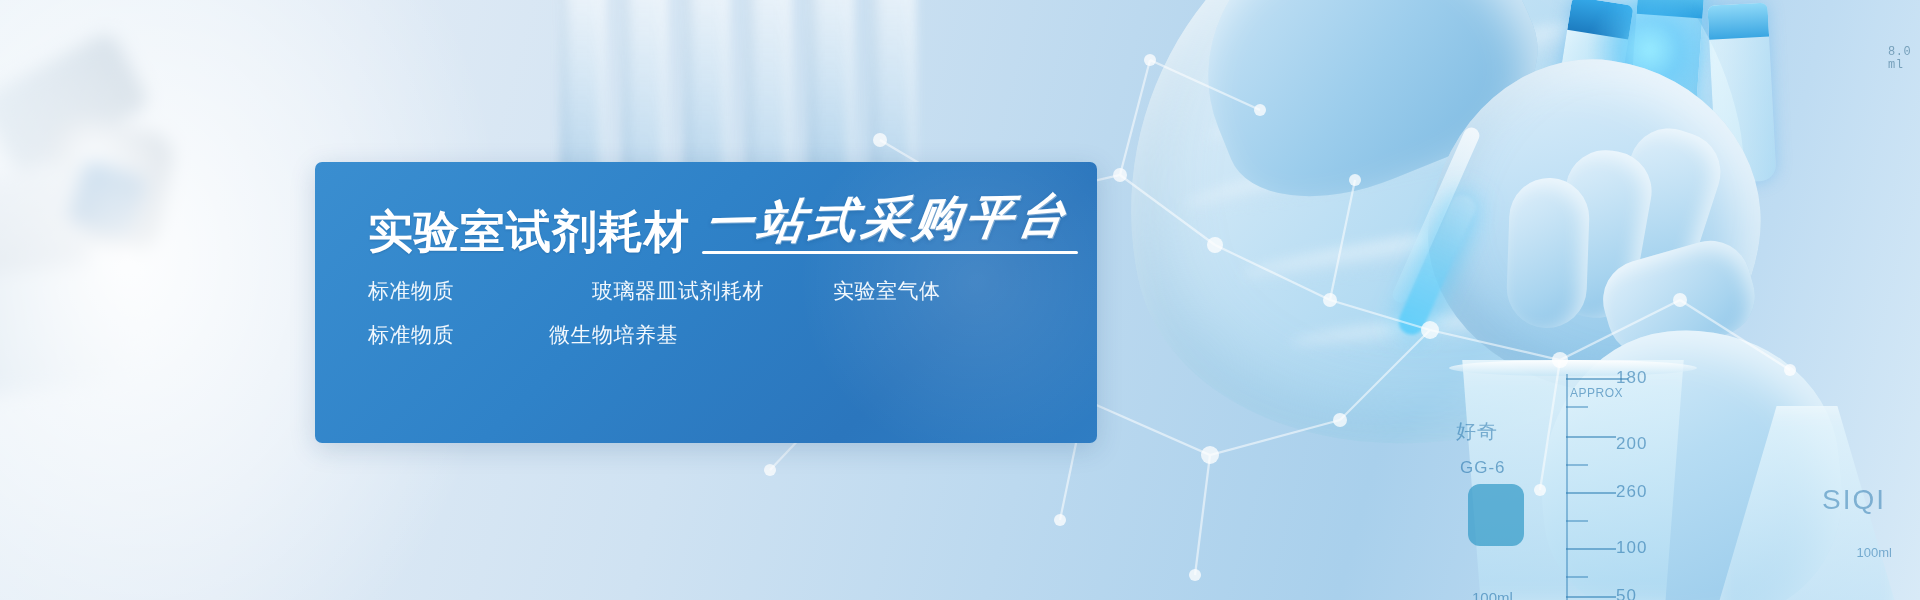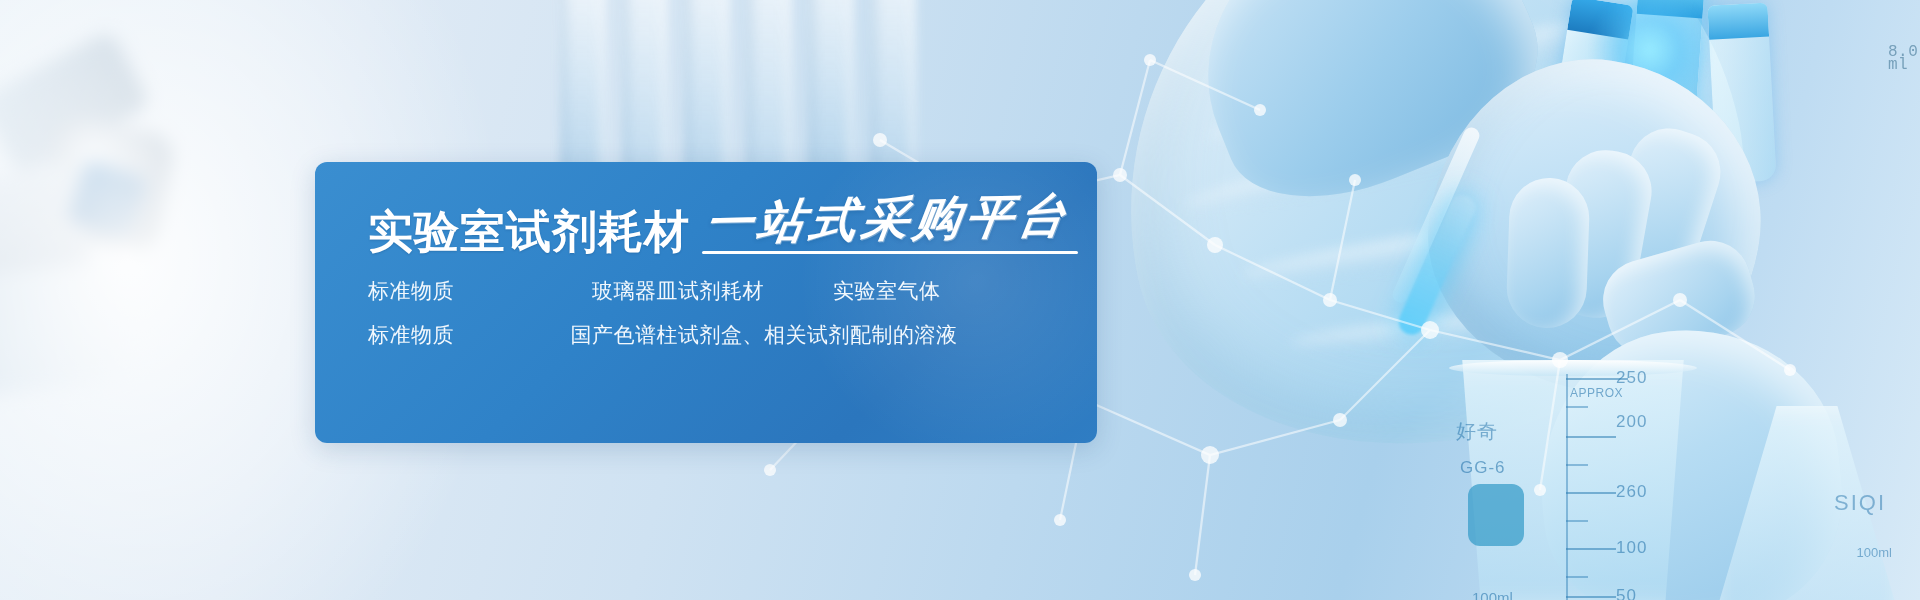--- a/index.html
+++ b/index.html
@@ -130,21 +130,21 @@
   .vt2 .vt-body{ background:linear-gradient(100deg,rgba(170,230,255,.8),rgba(70,185,240,.6)); }
   .vt2 .vt-cap { background:linear-gradient(180deg,#6fd2f7,#2a9fe0); }
 
   .vt3 { right:148px; top:4px;  width:60px; height:178px; transform:rotate(-3deg);
          box-shadow:0 0 16px rgba(70,170,235,.35); }
   .vt3 .vt-body{ background:linear-gradient(100deg,rgba(240,252,255,.7),rgba(160,218,245,.5)); }
   .vt3 .vt-cap { background:linear-gradient(180deg,#8fd9f8,#3aa6e2); }
 
   .vt-label { position:absolute; right:6px; top:46px; width:26px;
               font-family:"Liberation Mono","DejaVu Sans Mono",monospace;
-              font-size:16px; color:#5c8ba8; line-height:13px;
+              font-size:12px; color:#5c8ba8; line-height:13px;
               letter-spacing:.5px; opacity:.75; }
 
   .tube-glow { position:absolute; right:210px; top:-10px; width:120px; height:120px;
                background:radial-gradient(circle,rgba(150,235,255,.95) 0%,
                           rgba(90,200,250,.5) 35%, rgba(60,170,235,0) 72%);
                filter:blur(3px); }
   .stick-glow{ position:absolute; right:470px; top:190px; width:26px; height:150px;
                background:linear-gradient(180deg,rgba(140,225,255,.2),rgba(90,205,250,.95));
                border-radius:13px; transform:rotate(24deg); filter:blur(1.5px);
                box-shadow:0 0 28px rgba(90,205,250,.8); }
@@ -175,32 +175,32 @@
              opacity:.6; letter-spacing:1px; }
   .b-vol   { position:absolute; left:34px; bottom:4px; font-size:15px; color:#2b78ae; opacity:.6; }
   .b-patch { position:absolute; left:30px; top:124px; width:56px; height:62px;
              background:#3a9ec9; opacity:.75; border-radius:12px; }
   .b-axis  { position:absolute; left:128px; top:14px; width:2px; bottom:0; background:#2f7fb5; opacity:.45; }
 
   .flask { position:absolute; right:18px; bottom:-26px; width:190px; height:220px;
            background:linear-gradient(170deg,rgba(232,247,253,.8),rgba(186,224,245,.6));
            clip-path:polygon(34% 0%,66% 0%,100% 100%,0% 100%);
            box-shadow:inset 0 0 24px rgba(255,255,255,.55); }
-  .flask-txt{ position:absolute; right:34px; bottom:84px; font-size:22px; color:#2b78ae;
+  .flask-txt{ position:absolute; right:34px; bottom:84px; font-size:28px; color:#2b78ae;
               opacity:.5; letter-spacing:2px; }
   .flask-vol{ position:absolute; right:28px; bottom:40px; font-size:13px; color:#2b78ae; opacity:.55; }
 
   
   .molecules { position:absolute; inset:0; pointer-events:none; }
 
   
   .card {
     position:absolute; left:315px; top:162px; width:782px; height:281px;
     background:linear-gradient(135deg,#3a8ed0 0%,#2f82c8 42%,#2b76bd 75%,#2f7dc3 100%);
-    border-radius:12px;
+    border-radius:7px;
     box-shadow:0 6px 26px rgba(20,70,120,.18);
     overflow:hidden;
   }
   .card-sheen { position:absolute; right:-60px; top:-60px; width:360px; height:360px;
                 background:radial-gradient(circle at 50% 50%,rgba(255,255,255,.12),rgba(255,255,255,0) 70%); }
 
   .headline { position:absolute; left:53px; top:34px; display:flex; align-items:flex-end; gap:16px; }
   .hl-main {
     color:#ffffff; font-size:45px; font-weight:bold; line-height:1;
     letter-spacing:1px;
@@ -297,26 +297,26 @@
     <div class="stick-glow"></div>
 
     <div class="glove-lower"></div>
 
     <div class="beaker">
       <div class="beaker-body"></div>
       <div class="beaker-rim"></div>
       <div class="b-axis"></div>
 
       <div class="grad" style="top:18px; width:62px;"></div>
-      <div class="gnum" style="top:8px;">250</div>
+      <div class="gnum" style="top:8px;">180</div>
       <div class="b-approx">APPROX</div>
       <div class="gtick" style="top:46px;"></div>
 
       <div class="grad" style="top:76px; width:50px;"></div>
-      <div class="gnum" style="top:52px;">200</div>
+      <div class="gnum" style="top:74px;">200</div>
       <div class="gtick" style="top:104px;"></div>
 
       <div class="grad" style="top:132px; width:50px;"></div>
       <div class="gnum" style="top:122px;">260</div>
       <div class="gtick" style="top:160px;"></div>
 
       <div class="grad" style="top:188px; width:50px;"></div>
       <div class="gnum" style="top:178px;">100</div>
       <div class="gtick" style="top:216px;"></div>
 
@@ -392,21 +392,20 @@
 
       <div class="cat-row">
         <span class="cat-item c1">标准物质</span>
         <span class="cat-item c2">玻璃器皿</span>
         <span class="cat-item c3">试剂耗材</span>
         <span class="cat-item c4">实验室气体</span>
       </div>
 
       <div class="cat-row">
         <span class="cat-item c1">标准物质</span>
-        <span class="cat-item c2">国产色谱柱</span>
-        <span class="cat-item c4">试剂盒、相关试剂配制的溶液</span>
+        <span class="cat-item c2">微生物培养基</span>
       </div>
 
 
     </div>
   </div>
 
 </div>
 
 </body></html>

